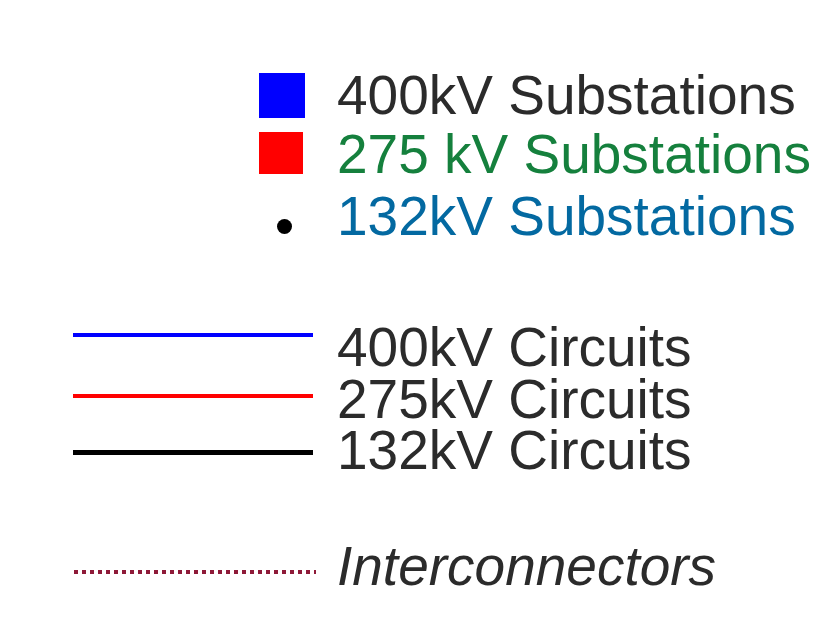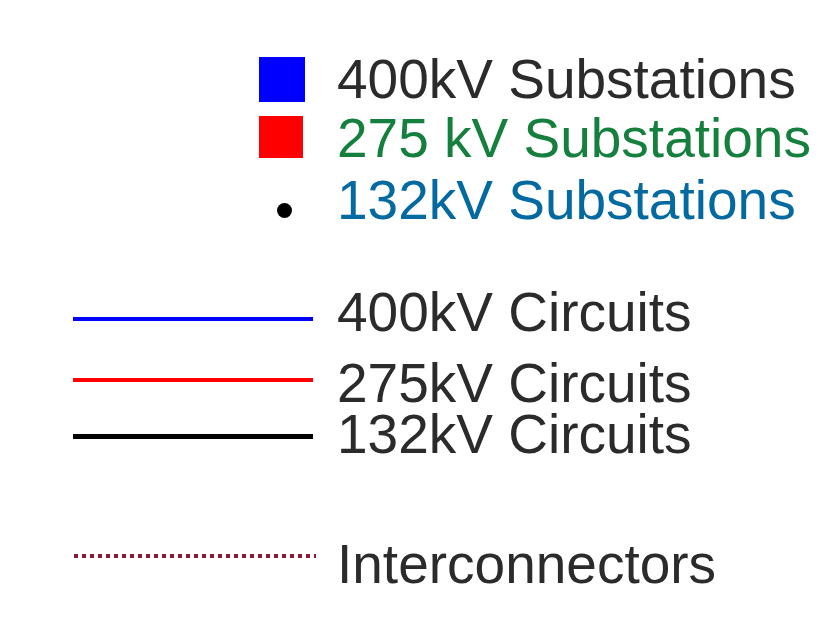--- a/index.html
+++ b/index.html
@@ -10,20 +10,21 @@
     width: 839px;
     height: 632px;
     background: #ffffff;
     font-family: "Liberation Sans", sans-serif;
     position: relative;
     overflow: hidden;
   }
   .legend {
     position: absolute;
     inset: 0;
+    margin-top: 16px;
   }
   .label {
     position: absolute;
     left: 337px;
     font-size: 55px;
     line-height: 1;
     white-space: nowrap;
     letter-spacing: 0px;
   }
   .swatch-square {
@@ -51,24 +52,24 @@
   <div class="swatch-square" style="left: 259px; top: 57px; width: 46px; height: 45px; background-color: rgb(0, 0, 255);"></div>
   <div class="label" style="top: 52px; color: rgb(43, 43, 43);">400kV Substations</div>
 
   <div class="swatch-square" style="left: 259px; top: 116px; width: 44px; height: 42px; background-color: rgb(255, 0, 0);"></div>
   <div class="label" style="top: 111px; color: #15803d;">275 kV Substations</div>
 
   <div class="swatch-dot" style="left: 277px; top: 203px; width: 15px; height: 15px; background-color: rgb(0, 0, 0);"></div>
   <div class="label" style="top: 173px; color: #0369a1;">132kV Substations</div>
 
   <div class="swatch-line" style="left: 73px; top: 317px; width: 240px; height: 4px; background-color: rgb(0, 0, 255);"></div>
-  <div class="label" style="top: 285px; color: rgb(43, 43, 43);">400kV Circuits</div>
+  <div class="label" style="top: 304px; color: rgb(43, 43, 43);">400kV Circuits</div>
 
   <div class="swatch-line" style="left: 73px; top: 378px; width: 240px; height: 4px; background-color: rgb(255, 0, 0);"></div>
   <div class="label" style="top: 356px; color: rgb(43, 43, 43);">275kV Circuits</div>
 
   <div class="swatch-line" style="left: 73px; top: 434px; width: 240px; height: 5px; background-color: rgb(0, 0, 0);"></div>
   <div class="label" style="top: 407px; color: rgb(43, 43, 43);">132kV Circuits</div>
 
   <div class="swatch-dotted-line" style="left: 74px; top: 554px; width: 242px; height: 4px; --dot-color: #8e1a38;"></div>
-  <div class="label" style="top: 537px; color: rgb(43, 43, 43);">Interconnectors</div>
+  <div class="label" style="top: 523px; color: rgb(43, 43, 43); font-style: italic;">Interconnectors</div>
 
 </div>
 
 </body></html>

